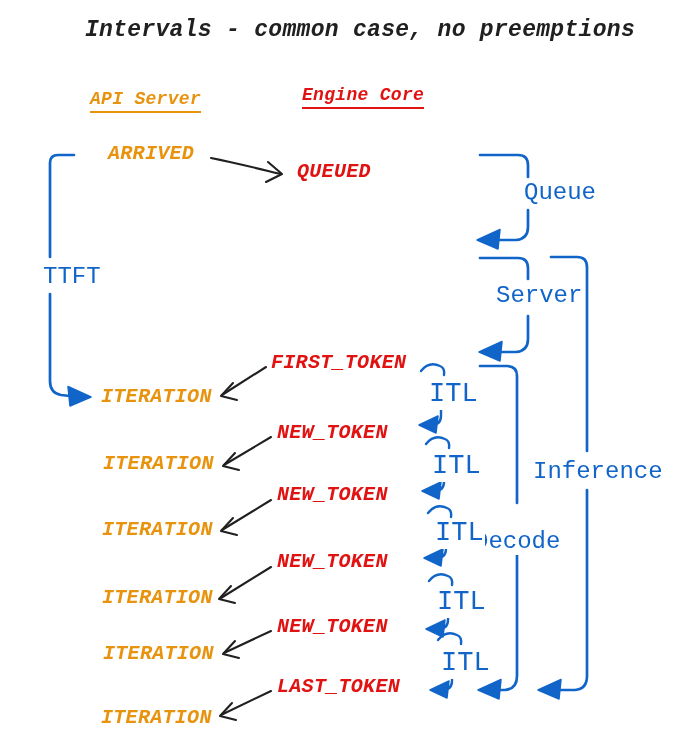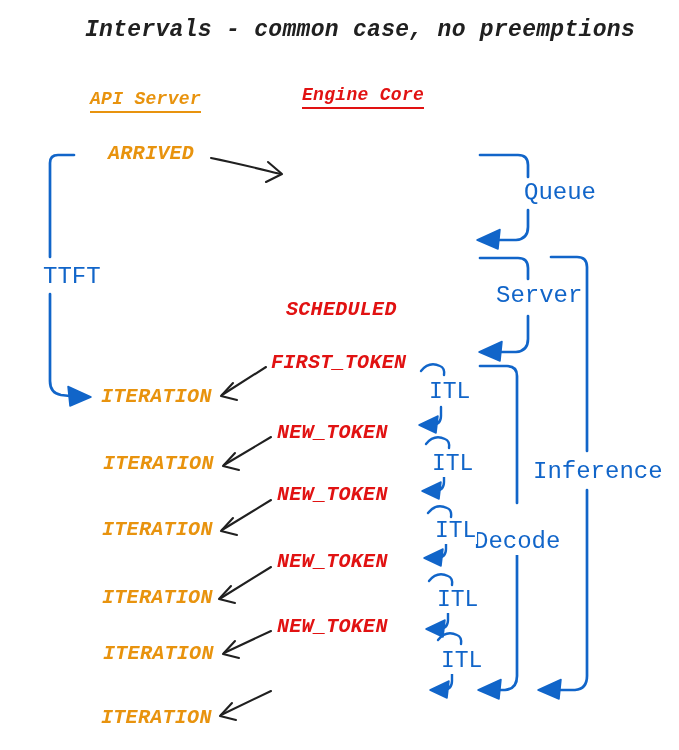--- a/index.html
+++ b/index.html
@@ -25,21 +25,21 @@
   .lbl{position:absolute;z-index:2;white-space:nowrap;line-height:1.1;}
   .hand{font-style:italic;font-weight:bold;letter-spacing:.3px;}
   .title{left:85px;top:18px;font-size:23px;color:var(--ink);}
   .col-head{font-size:18px;padding-bottom:1px;border-bottom:2.4px solid currentColor;}
   .api-head{left:90px;top:90px;color:var(--orange);}
   .core-head{left:286px;top:86px;color:var(--red);margin-left:16px;}
   .orange{color:var(--orange);}
   .red{color:var(--red);}
   .ev{font-size:20px;}
   .blue-lbl{color:var(--blue);font-size:24px;background:var(--bg);padding:0 3px;}
-  .itl-lbl{font-size:23px;padding:0 1px;}
+  .itl-lbl{font-size:27px;padding:0 1px;}
 </style>
 </head>
 <body>
 
 <div class="canvas">
 
   <svg class="svg-layer" width="679" height="750" viewBox="0 0 679 750">
 
     <g>
       <path class="blue-stroke" d="M74,155 L58,155 Q50,155 50,163 L50,257"></path>
@@ -133,26 +133,27 @@
   <div class="lbl hand col-head core-head">Engine Core</div>
 
   <div class="lbl hand ev orange" style="left:108px;top:143px;">ARRIVED</div>
   <div class="lbl hand ev orange" style="left:101px;top:386px;">ITERATION</div>
   <div class="lbl hand ev orange" style="left:103px;top:453px;">ITERATION</div>
   <div class="lbl hand ev orange" style="left:102px;top:519px;">ITERATION</div>
   <div class="lbl hand ev orange" style="left:102px;top:587px;">ITERATION</div>
   <div class="lbl hand ev orange" style="left:103px;top:643px;">ITERATION</div>
   <div class="lbl hand ev orange" style="left:101px;top:707px;">ITERATION</div>
 
-  <div class="lbl hand ev red" style="left:286px;top:299px;">SCHEDULED</div>
+  <div class="lbl hand ev red" style="left:297px;top:161px;">QUEUED</div>
   <div class="lbl hand ev red" style="left:271px;top:352px;">FIRST_TOKEN</div>
   <div class="lbl hand ev red" style="left:277px;top:422px;">NEW_TOKEN</div>
   <div class="lbl hand ev red" style="left:277px;top:484px;">NEW_TOKEN</div>
   <div class="lbl hand ev red" style="left:277px;top:551px;">NEW_TOKEN</div>
   <div class="lbl hand ev red" style="left:277px;top:616px;">NEW_TOKEN</div>
+  <div class="lbl hand ev red" style="left:277px;top:676px;">LAST_TOKEN</div>
 
   <div class="lbl blue-lbl" style="left:40px;top:264px;">TTFT</div>
   <div class="lbl blue-lbl" style="left:488px;top:180px;margin-left:33px;">Queue</div>
   <div class="lbl blue-lbl" style="left:493px;top:283px;">Server</div>
   <div class="lbl blue-lbl" style="left:530px;top:459px;">Inference</div>
   <div class="lbl blue-lbl" style="left:471px;top:508px;margin-top:21px;">Decode</div>
   <div class="lbl blue-lbl itl-lbl" style="left:428px;top:380px;">ITL</div>
   <div class="lbl blue-lbl itl-lbl" style="left:431px;top:452px;">ITL</div>
   <div class="lbl blue-lbl itl-lbl" style="left:434px;top:519px;">ITL</div>
   <div class="lbl blue-lbl itl-lbl" style="left:436px;top:588px;">ITL</div>

